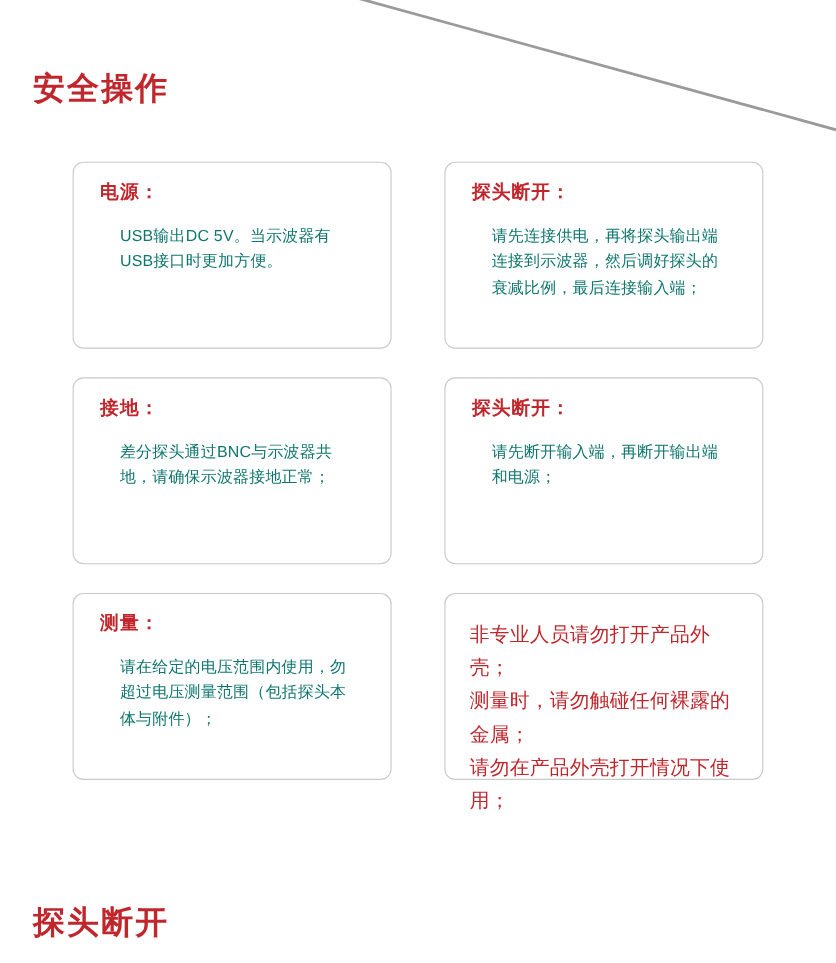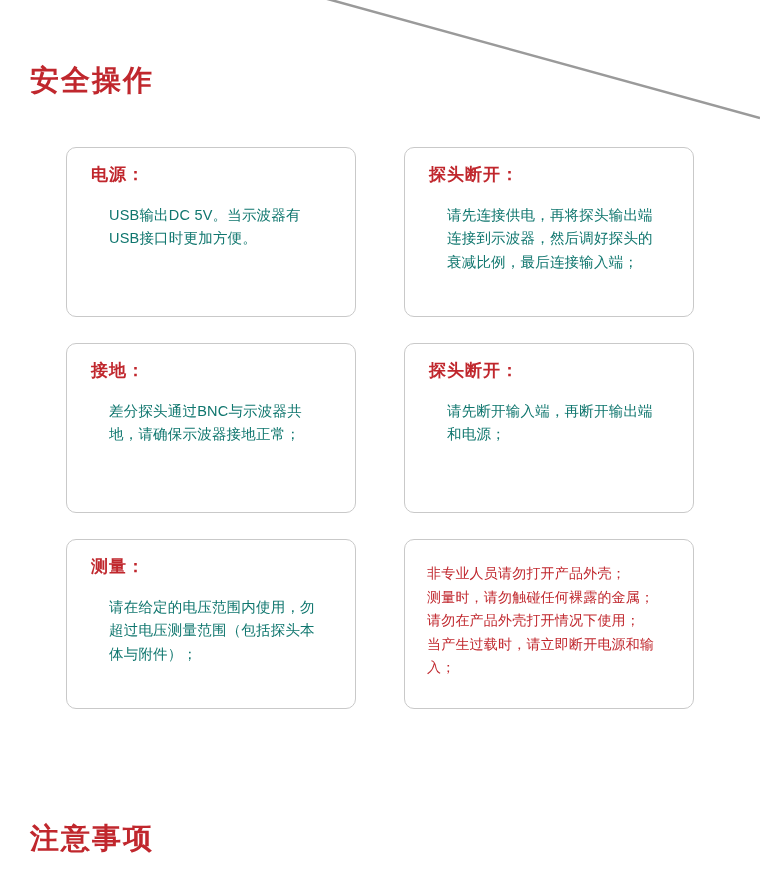--- a/index.html
+++ b/index.html
@@ -71,21 +71,21 @@
   }
 
   .warn-card {
     border: 1px solid #c9c9c9;
     border-radius: 10px;
     height: 170px;
     padding: 22px 20px 0 22px;
   }
   .warn-line {
     color: #c0272d;
-    font-size: 14px;
+    font-size: 18px;
     line-height: 1.68;
     margin: 0;
     letter-spacing: 0.2px;
   }
 </style>
 </head>
 <body>
 
 <svg class="deco-line" viewBox="0 0 470 125">
   <line x1="12" y1="-8" x2="470" y2="118" stroke="#9a9a9a" stroke-width="2.5"></line>
@@ -117,18 +117,17 @@
 
   <div class="card">
     <p class="card-heading">测量：</p>
     <p class="card-body">请在给定的电压范围内使用，勿超过电压测量范围（包括探头本体与附件）；</p>
   </div>
 
   <div class="warn-card">
     <p class="warn-line">非专业人员请勿打开产品外壳；</p>
     <p class="warn-line">测量时，请勿触碰任何裸露的金属；</p>
     <p class="warn-line">请勿在产品外壳打开情况下使用；</p>
-    <p class="warn-line">当产生过载时，请立即断开电源和输入；</p>
   </div>
 
 </div>
 
-<h1 class="section-title" id="title-notice">注意事项</h1>
+<h1 class="section-title" id="title-notice">探头断开</h1>
 
 </body></html>

